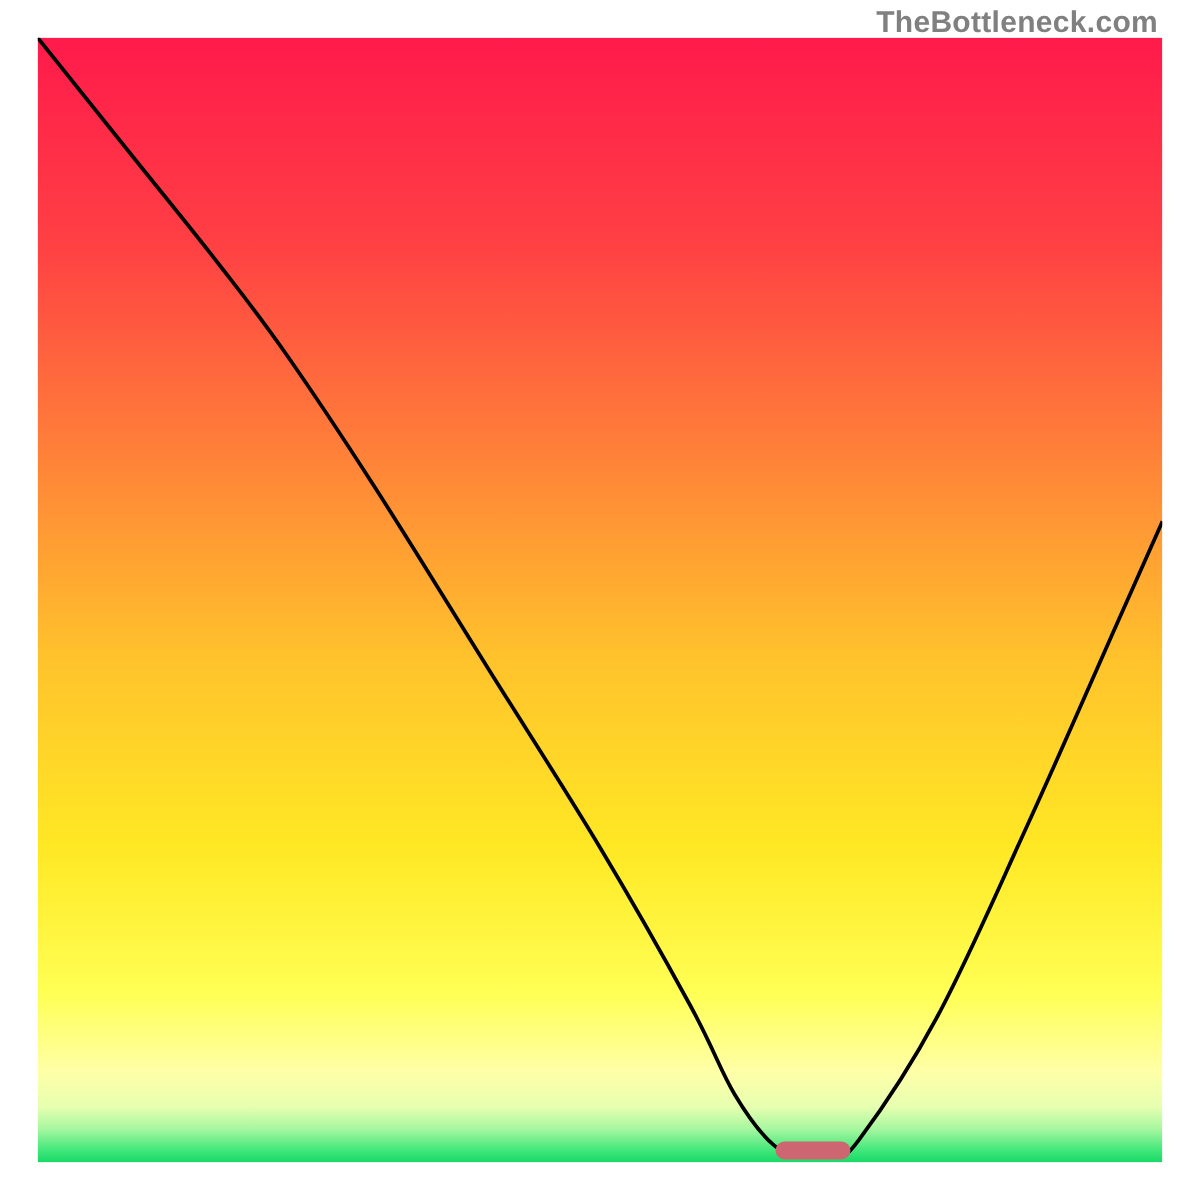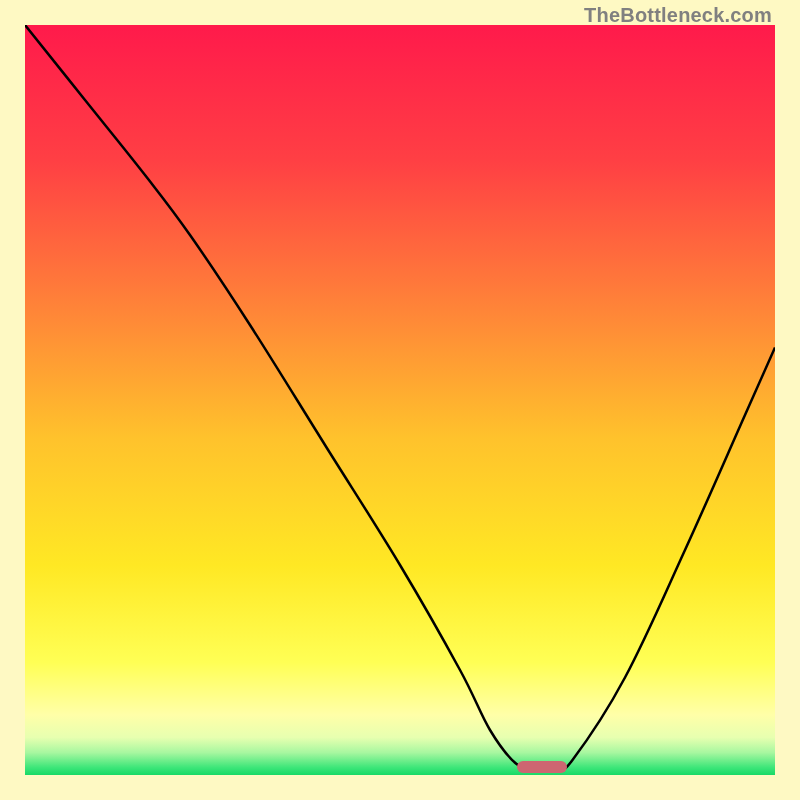--- a/index.html
+++ b/index.html
@@ -7,21 +7,21 @@
     padding: 0;
     width: 800px;
     height: 800px;
     background: #000000;
     overflow: hidden;
   }
   .frame {
     position: relative;
     width: 800px;
     height: 800px;
-    background: #fef9c3;
+    background: #ffffff;
   }
   .plot-area {
     position: absolute;
     left: 25px;
     top: 25px;
     width: 750px;
     height: 750px;
     overflow: hidden;
   }
   .gradient-bg {

